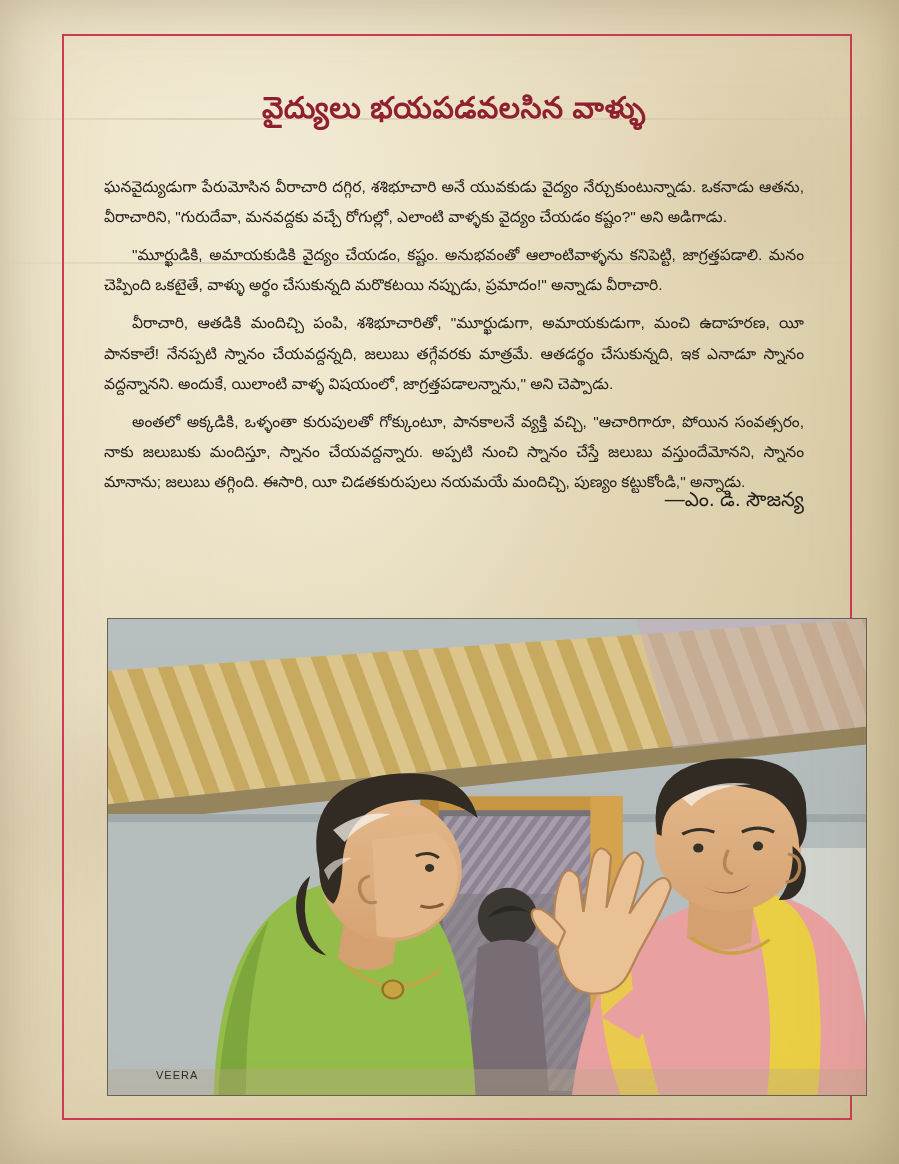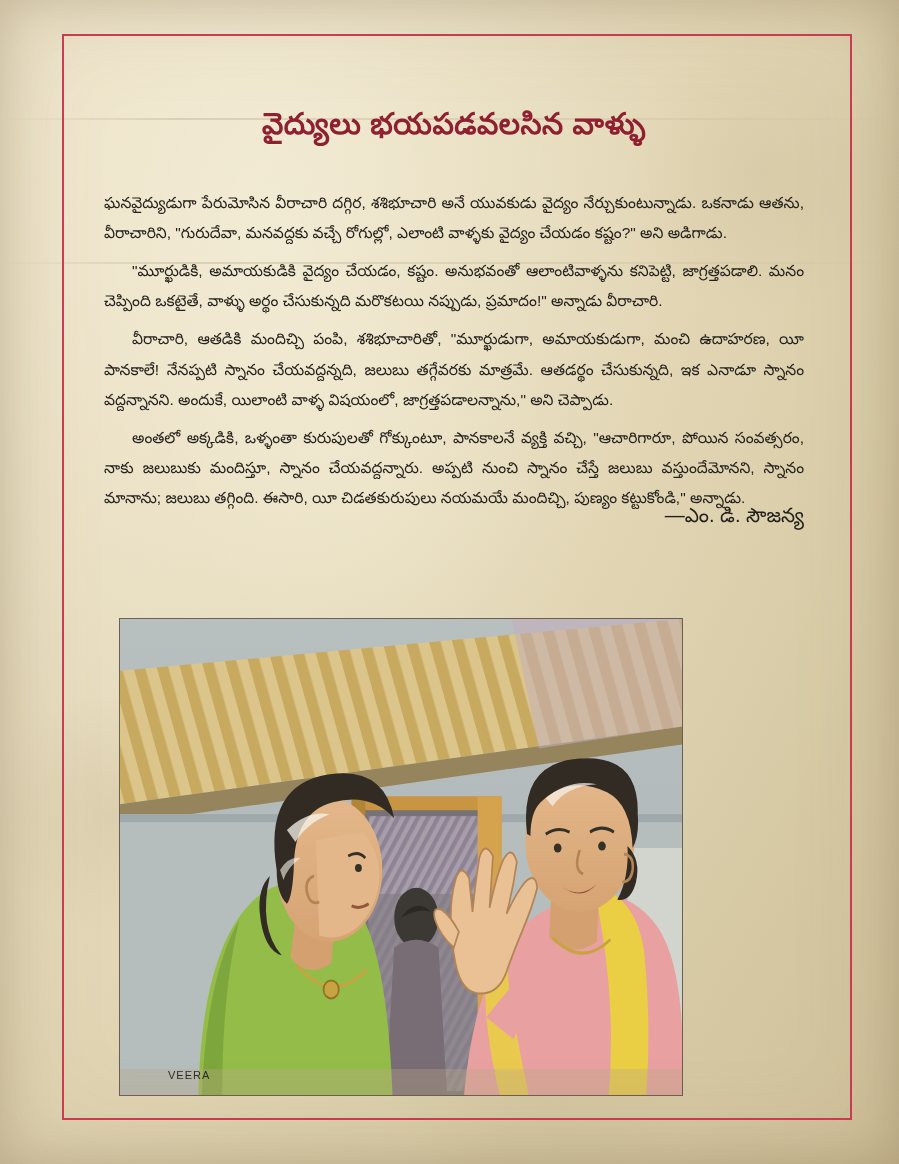--- a/index.html
+++ b/index.html
@@ -54,21 +54,21 @@
     top: 88px;
     width: 700px;
   }
   .title {
     text-align: center;
     font-size: 30px;
     font-weight: bold;
     color: #8e2030;
     letter-spacing: 0.5px;
     line-height: 1.35;
-    margin: 16px 0 22px 0;
+    margin: 0 0 22px 0;
     font-family: "Liberation Sans", sans-serif;
     text-shadow: 0 1px 0 rgba(255,240,220,0.5);
   }
   .body-text {
     font-size: 15.5px;
     line-height: 1.95;
     color: #23201c;
     text-align: justify;
     font-family: "Liberation Sans", sans-serif;
   }
@@ -83,23 +83,23 @@
   .byline {
     display: block;
     text-align: right;
     margin-top: -26px;
     font-size: 20px;
     color: #23201c;
   }
   
   .illustration {
     position: absolute;
-    left: 119px;
+    left: 107px;
     top: 618px;
-    width: 564px;
+    width: 760px;
     height: 478px;
     border: 1px solid #6a6052;
     box-sizing: border-box;
     overflow: hidden;
     background: #b9c4cc;
   }
   .ill-svg { display: block; width: 100%; height: 100%; }
   .signature {
     position: absolute;
     left: 48px;

